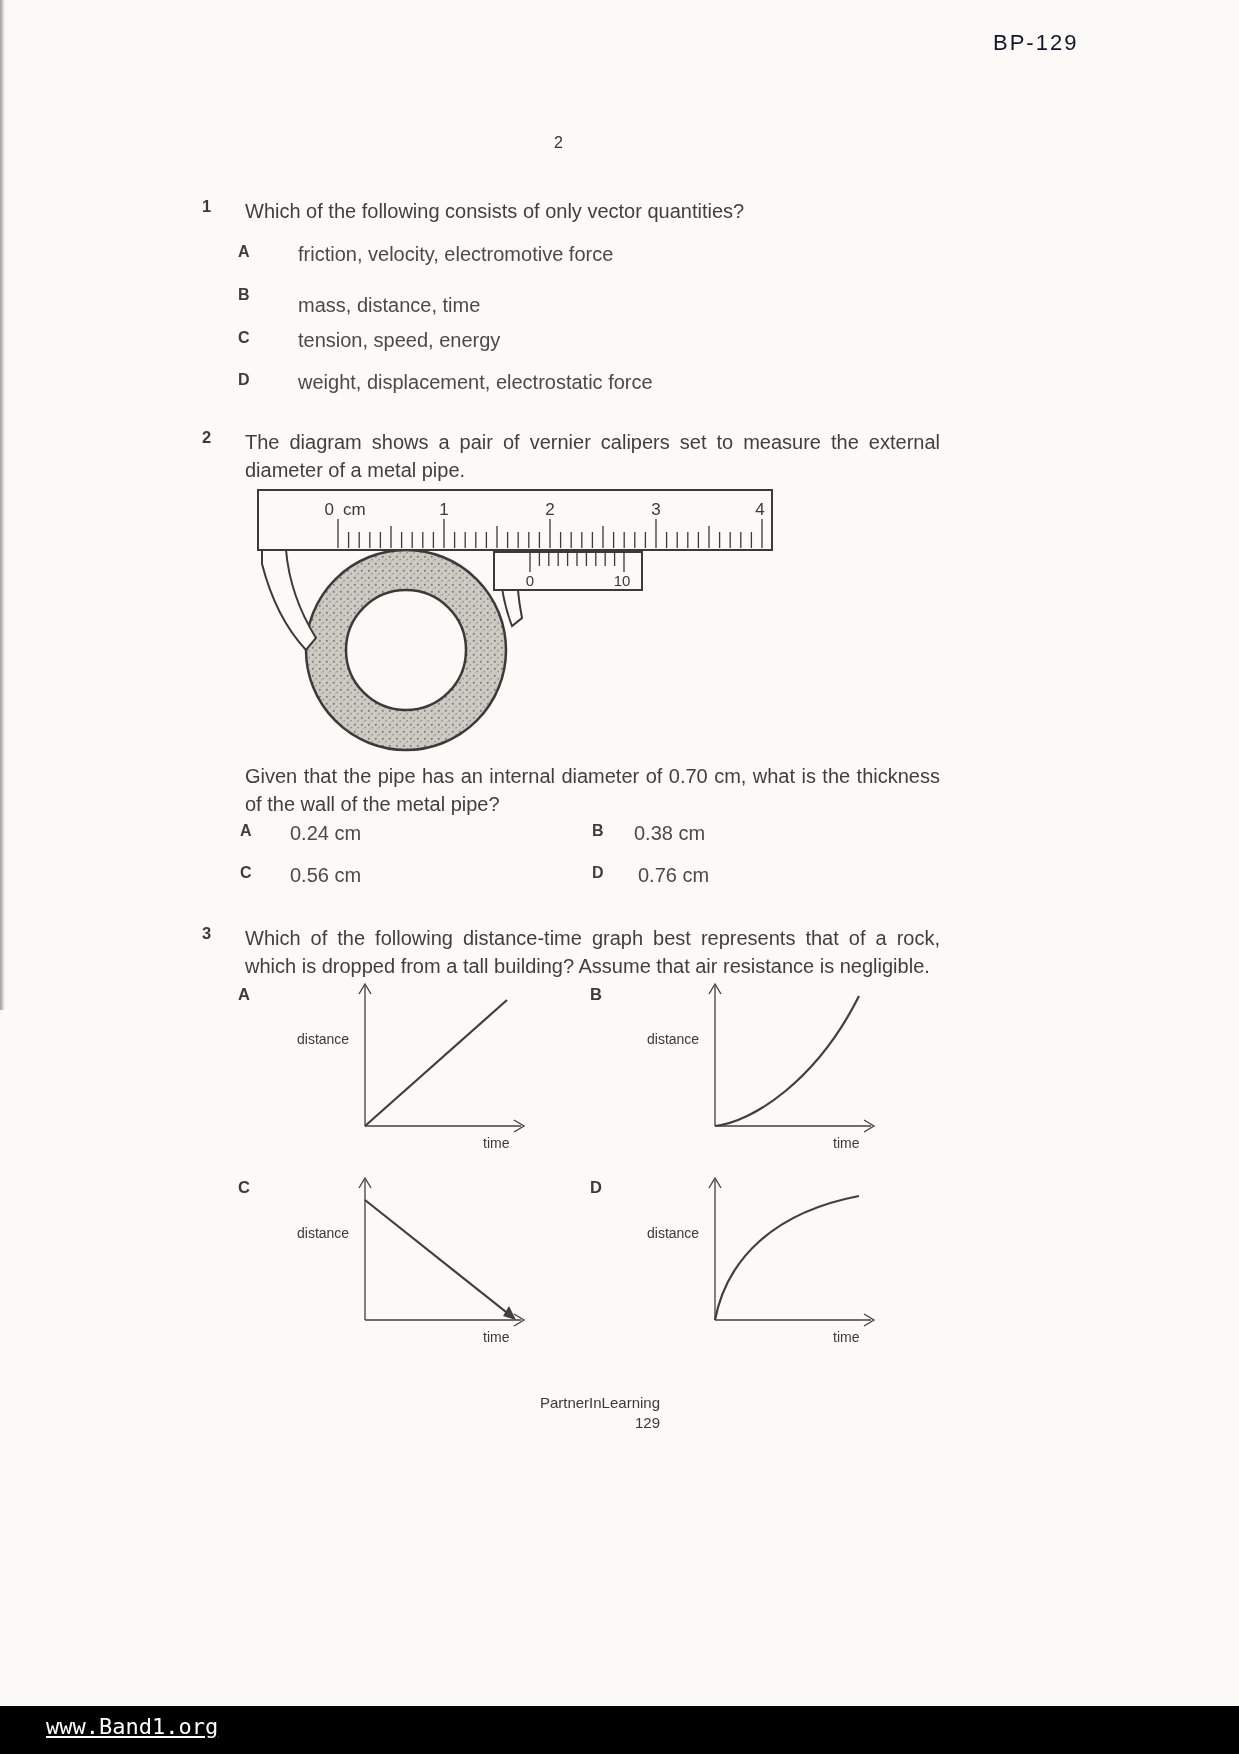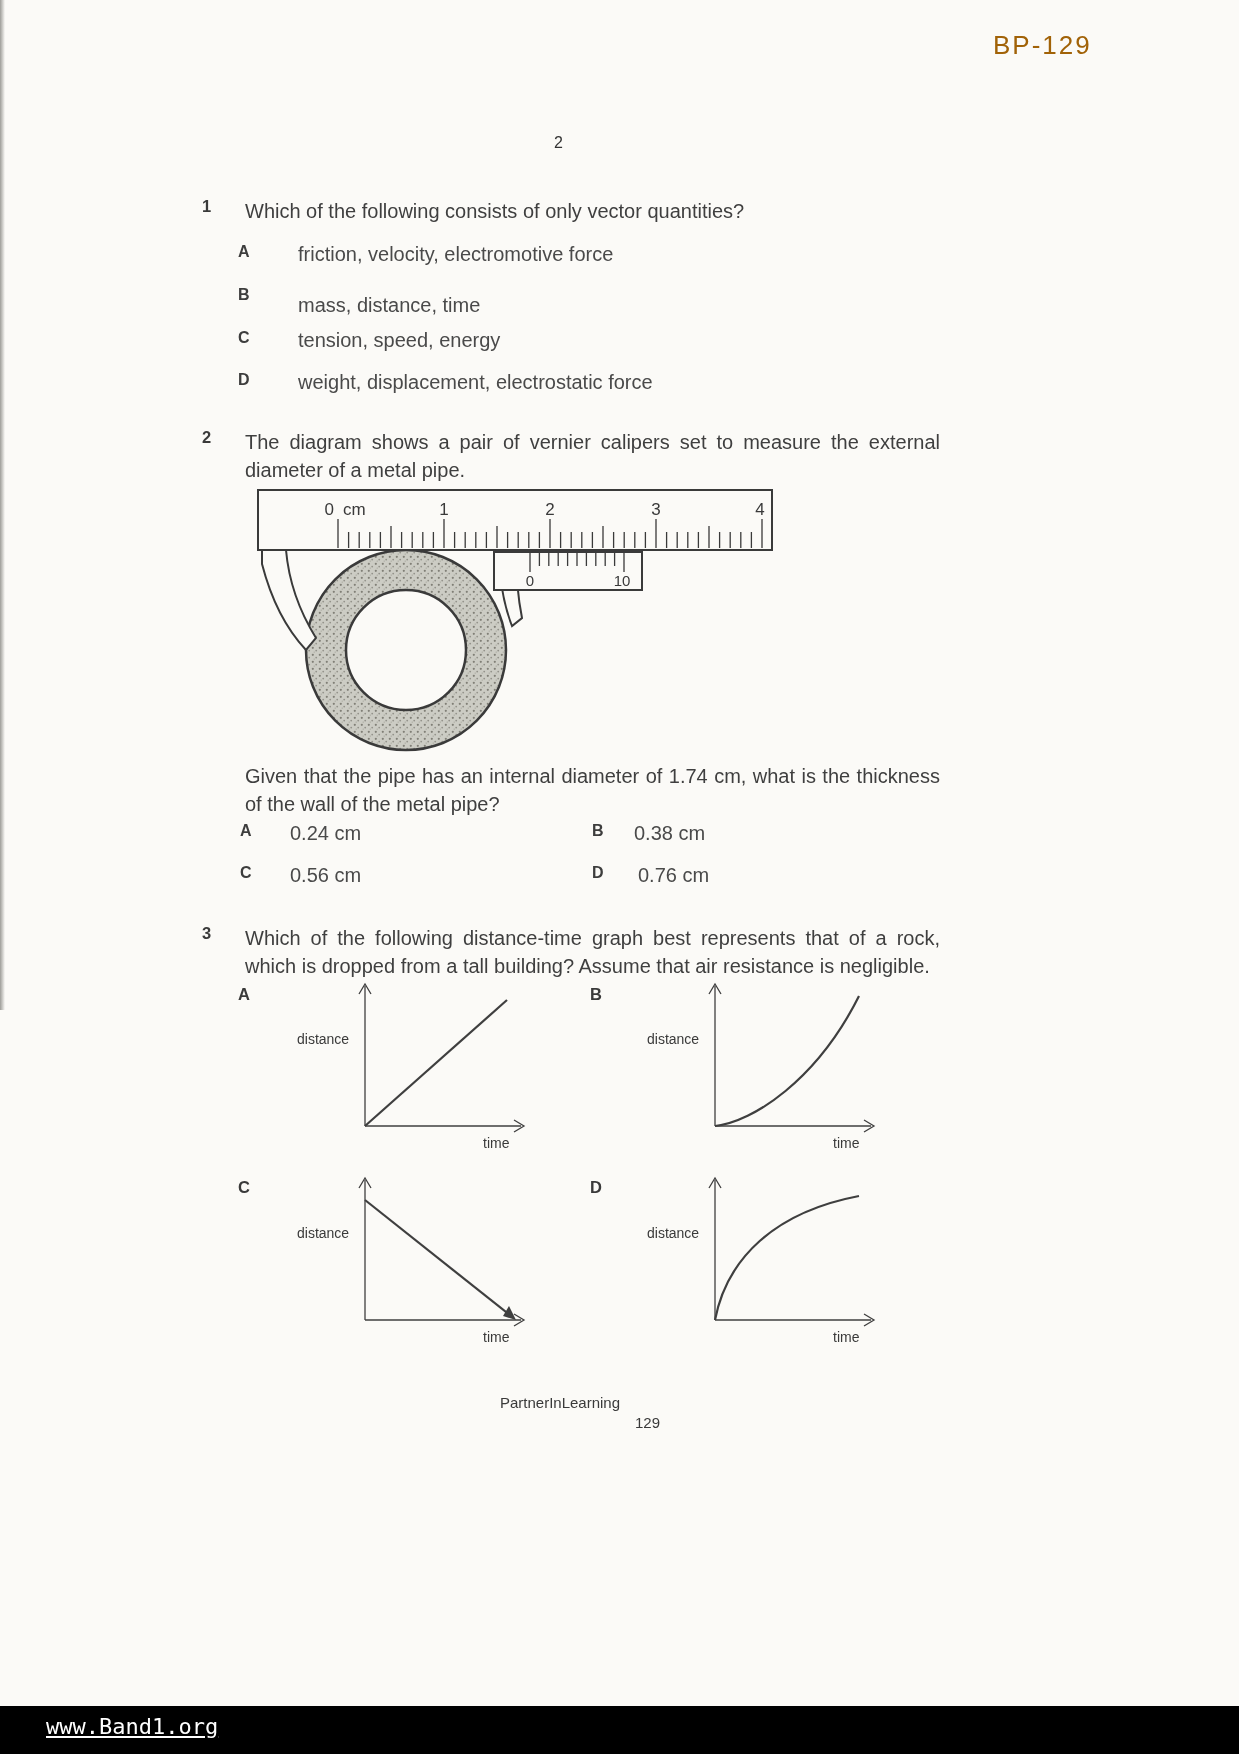--- a/index.html
+++ b/index.html
@@ -5,28 +5,28 @@
   * { margin:0; padding:0; box-sizing:border-box; }
   html,body { width:1239px; height:1754px; }
   body {
     position:relative;
     background:#fbfaf7;
     font-family:"Liberation Sans", sans-serif;
     color:#3f3f3f;
     overflow:hidden;
   }
   .abs { position:absolute; }
-  .doc-code { left:993px; top:30px; font-size:26px; letter-spacing:2px; color:#a16207; }
+  .doc-code { left:993px; top:30px; font-size:22px; letter-spacing:2px; color:#0f172a; }
   .page-num { left:554px; top:134px; font-size:16px; color:#333; }
   .qnum  { font-weight:bold; font-size:16.5px; color:#3a3a3a; left:202px; }
   .qtext { left:245px; width:695px; font-size:20px; line-height:1.4; text-align:justify; }
   .optlabel { font-weight:bold; font-size:16px; color:#3d3d3d; }
   .opttext  { font-size:20px; color:#4a4a4a; }
   .graph-label { font-weight:bold; font-size:16.5px; color:#3a3a3a; }
-  .footer { left:460px; top:1394px; width:200px; text-align:center; font-size:15px; color:#3a3a3a; }
+  .footer { left:460px; top:1394px; width:200px; text-align:right; font-size:15px; color:#3a3a3a; }
   .footer-num { left:460px; top:1414px; width:200px; text-align:right; font-size:15px; color:#3a3a3a; }
   .bottom-bar { left:0; top:1706px; width:1239px; height:48px; background:#000; }
   .watermark { left:46px; top:1714px; color:#fff; font-family:"DejaVu Sans Mono", monospace; font-size:22px;text-decoration:underline; }
   .scan-edge { left:0; top:0; width:5px; height:1010px;
                background:linear-gradient(to right, rgba(80,80,75,.55), rgba(80,80,75,0)); }
   svg text { font-family:"Liberation Sans", sans-serif; fill:#3a3a3a; }
   .diagram-svg { left:248px; top:478px; }
   .graph-svg line, .graph-svg path, .graph-svg polyline { stroke:#3f3f3f; fill:none; }
 </style>
 </head>
@@ -139,21 +139,21 @@
         <line x1="357.2" x2="357.2" y1="74" y2="88"></line>
         <line x1="366.6" x2="366.6" y1="74" y2="88"></line>
         <line x1="376" x2="376" y1="74" y2="94"></line>
       </g>
     <g font-size="15">
       <text x="282" y="108" text-anchor="middle">0</text>
       <text x="374" y="108" text-anchor="middle">10</text>
     </g>
   </svg>
 
-  <div class="abs qtext" style="top:762px">Given that the pipe has an internal diameter of 1.74 cm, what is the thickness of the wall of the metal pipe?</div>
+  <div class="abs qtext" style="top:762px">Given that the pipe has an internal diameter of 0.70 cm, what is the thickness of the wall of the metal pipe?</div>
 
   <div class="abs optlabel" style="left:240px; top:822px">A</div>
   <div class="abs opttext" style="left:290px; top:822px">0.24 cm</div>
   <div class="abs optlabel" style="left:592px; top:822px">B</div>
   <div class="abs opttext" style="left:634px; top:822px">0.38 cm</div>
   <div class="abs optlabel" style="left:240px; top:864px">C</div>
   <div class="abs opttext" style="left:290px; top:864px">0.56 cm</div>
   <div class="abs optlabel" style="left:592px; top:864px">D</div>
   <div class="abs opttext" style="left:638px; top:864px">0.76 cm</div>
 

